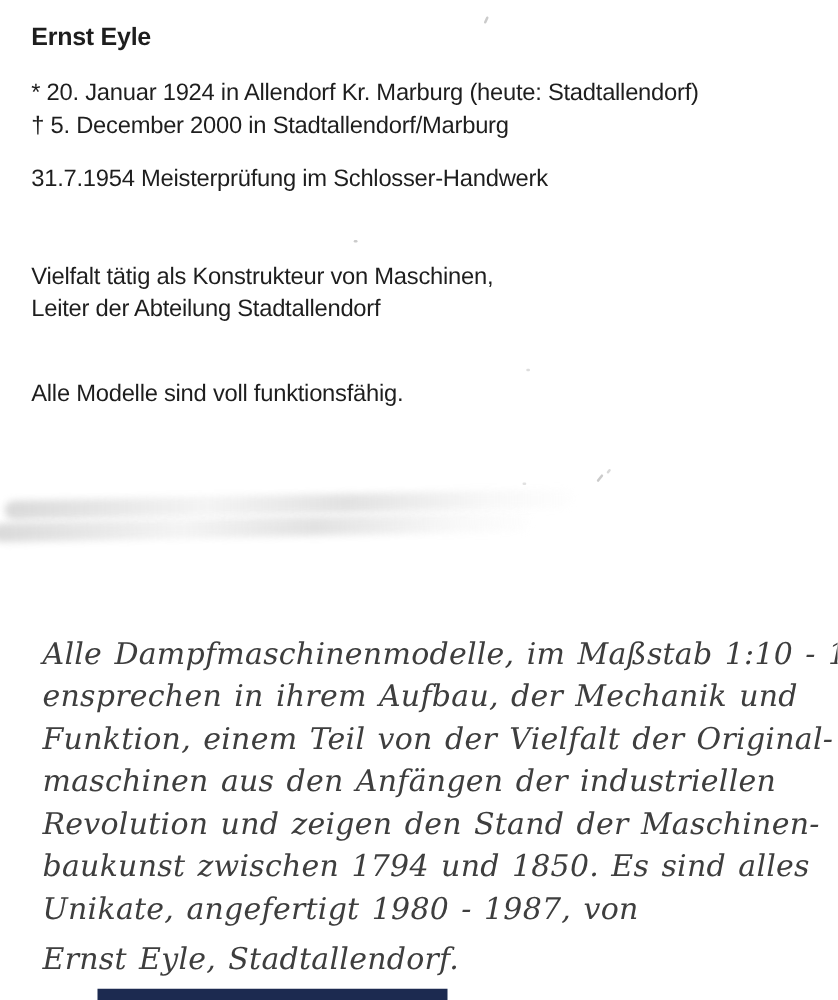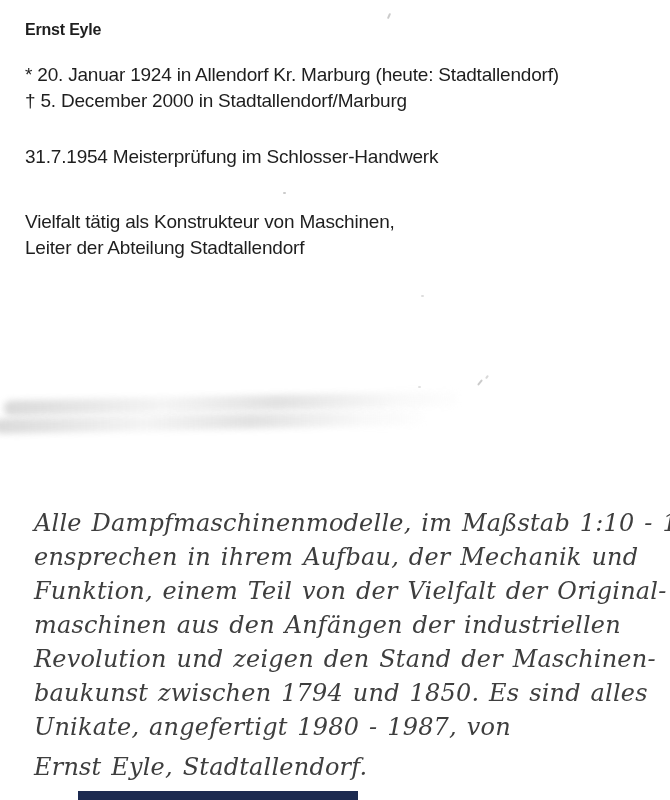--- a/index.html
+++ b/index.html
@@ -16,21 +16,21 @@
     font-family:"Liberation Sans",sans-serif;
     color:var(--body-text);
   }
   .page{position:absolute;inset:0;}
   .block{position:absolute;left:25px;white-space:nowrap;}
   .body-line{
     font-size:19px;line-height:26px;letter-spacing:-0.2px;
     color:var(--body-text);
   }
   .title{
-    font-size:16px;line-height:24px;font-weight:bold;letter-spacing:-0.2px;
+    font-size:20px;line-height:24px;font-weight:bold;letter-spacing:-0.2px;
   }
   
   .hand-block{position:absolute;left:34px;top:506px;}
   .hand-line{
     font-family:"DejaVu Serif",serif;
     font-style:italic;
     font-size:24px;line-height:34px;
     color:var(--ink);
     letter-spacing:0.2px;word-spacing:2px;
     white-space:nowrap;
@@ -71,30 +71,31 @@
 
 <div class="page">
 
   <div class="block title" style="top:18px">Ernst Eyle</div>
 
   <div class="block" style="top:62px">
     <div class="body-line">* 20. Januar 1924 in Allendorf Kr. Marburg (heute: Stadtallendorf)</div>
     <div class="body-line">† 5. December 2000 in Stadtallendorf/Marburg</div>
   </div>
 
-  <div class="block" style="top:144px">
+  <div class="block" style="top:131px">
     <div class="body-line">31.7.1954 Meisterprüfung im Schlosser-Handwerk</div>
   </div>
 
   <div class="block" style="top:209px">
     <div class="body-line">Vielfalt tätig als Konstrukteur von Maschinen,</div>
     <div class="body-line">Leiter der Abteilung Stadtallendorf</div>
   </div>
 
   <div class="block" style="top:303px">
+    <div class="body-line">Alle Modelle sind voll funktionsfähig.</div>
   </div>
 
   <div class="smudge">
     <div class="smudge-line l1"></div>
     <div class="smudge-line l2"></div>
   </div>
 
   <div class="hand-block">
     <div class="hand-line">Alle Dampfmaschinenmodelle, im Maßstab 1:10 - 1:25,</div>
     <div class="hand-line">ensprechen in ihrem Aufbau, der Mechanik und</div>

